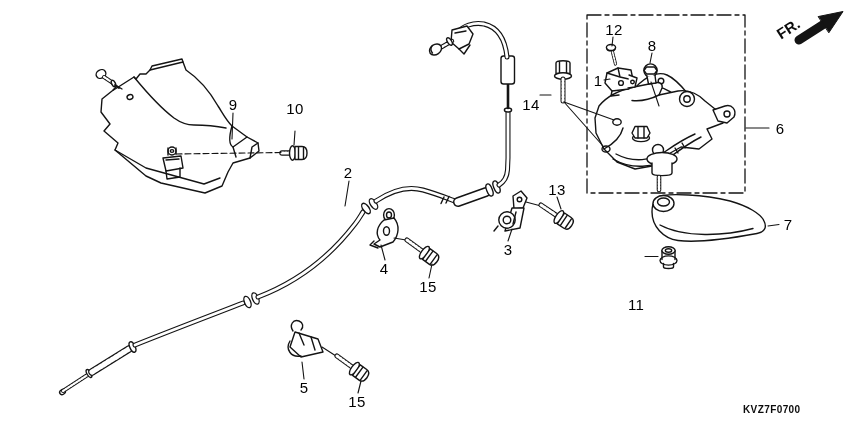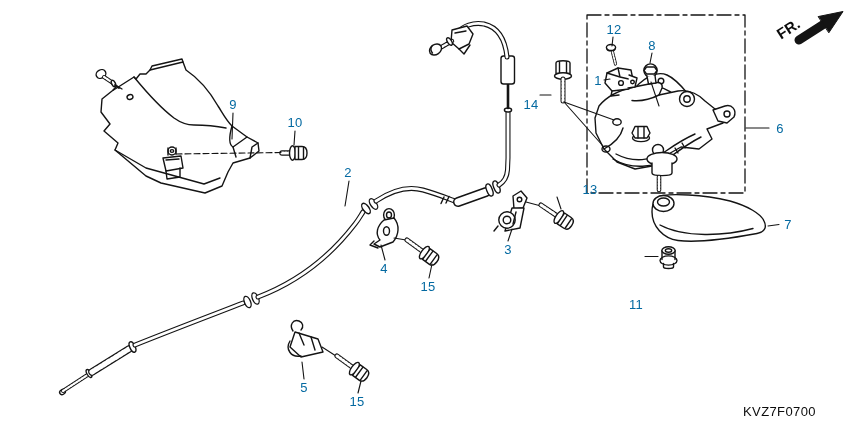--- a/index.html
+++ b/index.html
@@ -3,26 +3,26 @@
 <meta charset="utf-8">
 <style>
   html,body{margin:0;padding:0;background:#fff;}
   .stage{
     position:relative;width:850px;height:425px;background:#ffffff;overflow:hidden;
     font-family:"Liberation Sans",sans-serif;color:#111;
   }
   .stage svg{position:absolute;left:0;top:0;}
   .callout{
     position:absolute;transform:translate(-50%,-50%);
-    font-size:13px;line-height:1;color:#0369a1;letter-spacing:.3px;
+    font-size:15px;line-height:1;color:#000000;letter-spacing:.3px;
     font-family:"Liberation Sans",sans-serif;white-space:nowrap;
   }
   .diagram-code{
     position:absolute;left:743px;top:404px;
-    font-size:13px;font-weight:normal;letter-spacing:.4px;color:#0c0c0c;
+    font-size:10px;font-weight:bold;letter-spacing:.4px;color:#0c0c0c;
   }
   .fr-label{
     position:absolute;left:776px;top:20px;
     font-size:15px;font-weight:bold;color:#0c0c0c;
     transform:rotate(-33deg);transform-origin:center;
   }
 </style>
 </head>
 <body>
 
@@ -269,28 +269,28 @@
     <path d="M429,278 L432,264"></path>
     <path d="M304,379 L302,362"></path>
     <path d="M358,393 L361,381"></path>
     <path d="M768,226 L779,224.5"></path>
     <path d="M645,256.5 L658,256.5"></path>
   </g>
 </svg>
 
 <div style="position:absolute;inset:0;">
       <div class="callout" style="left: 233px; top: 104px;">9</div>
-      <div class="callout" style="left: 295px; top: 122px;">10</div>
+      <div class="callout" style="left: 295px; top: 108px;">10</div>
       <div class="callout" style="left: 348px; top: 172px;">2</div>
       <div class="callout" style="left: 531px; top: 104px;">14</div>
       <div class="callout" style="left: 614px; top: 29px;">12</div>
       <div class="callout" style="left: 598px; top: 80px;">1</div>
       <div class="callout" style="left: 652px; top: 45px;">8</div>
       <div class="callout" style="left: 780px; top: 128px;">6</div>
-      <div class="callout" style="left: 557px; top: 189px; margin-left: 33px;">13</div>
+      <div class="callout" style="left: 557px; top: 189px;">13</div>
       <div class="callout" style="left: 508px; top: 249px;">3</div>
       <div class="callout" style="left: 384px; top: 268px;">4</div>
       <div class="callout" style="left: 428px; top: 286px;">15</div>
       <div class="callout" style="left: 304px; top: 387px;">5</div>
       <div class="callout" style="left: 357px; top: 401px;">15</div>
       <div class="callout" style="left: 788px; top: 224px;">7</div>
       <div class="callout" style="left: 636px; top: 256px; margin-top: 48px;">11</div>
     </div>
 
 <div class="fr-label">FR.</div>

